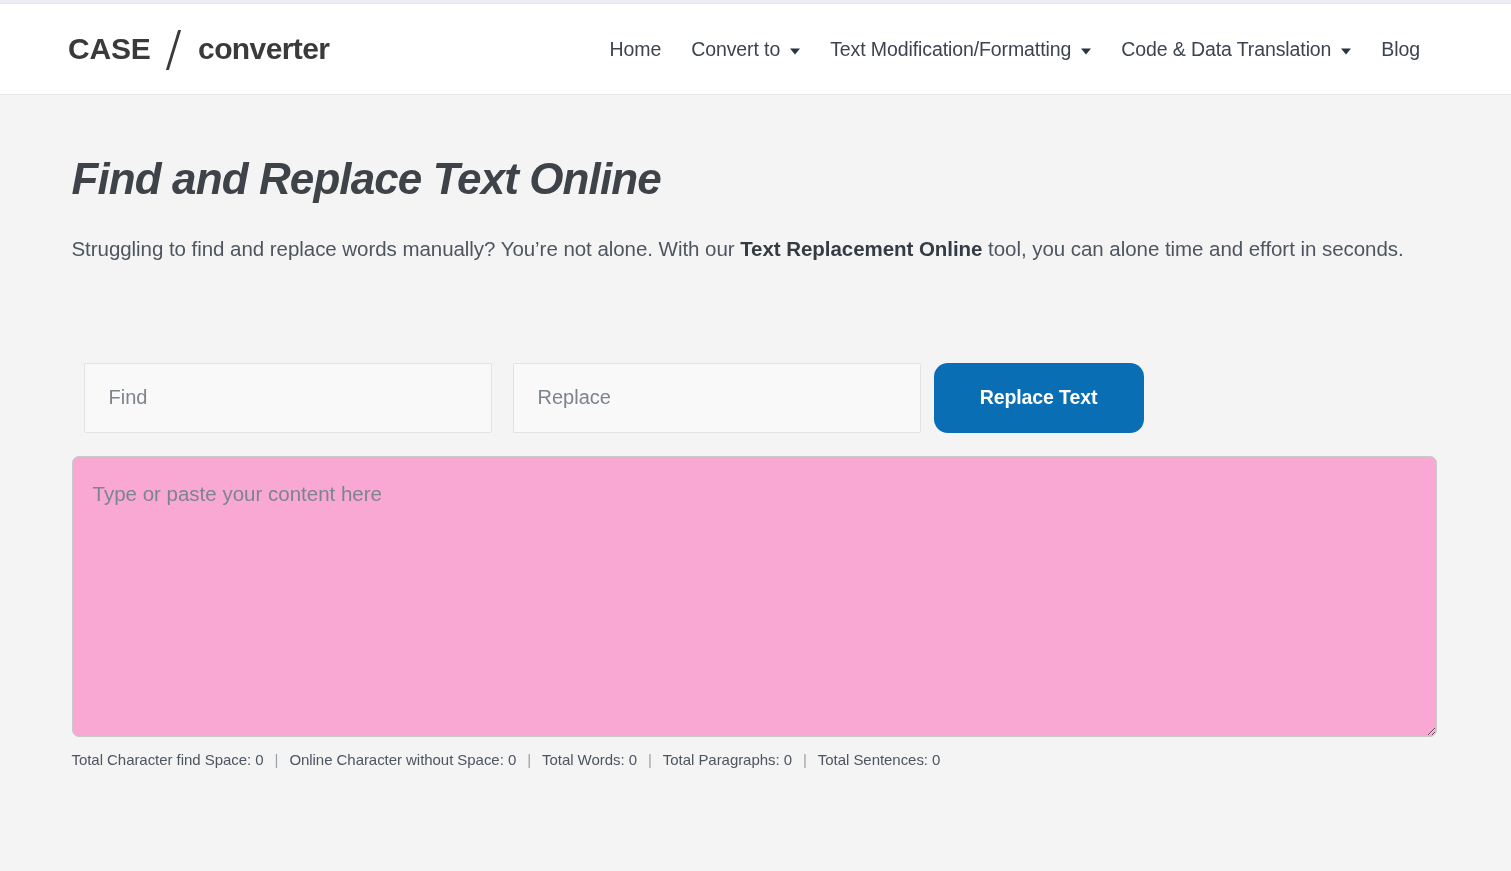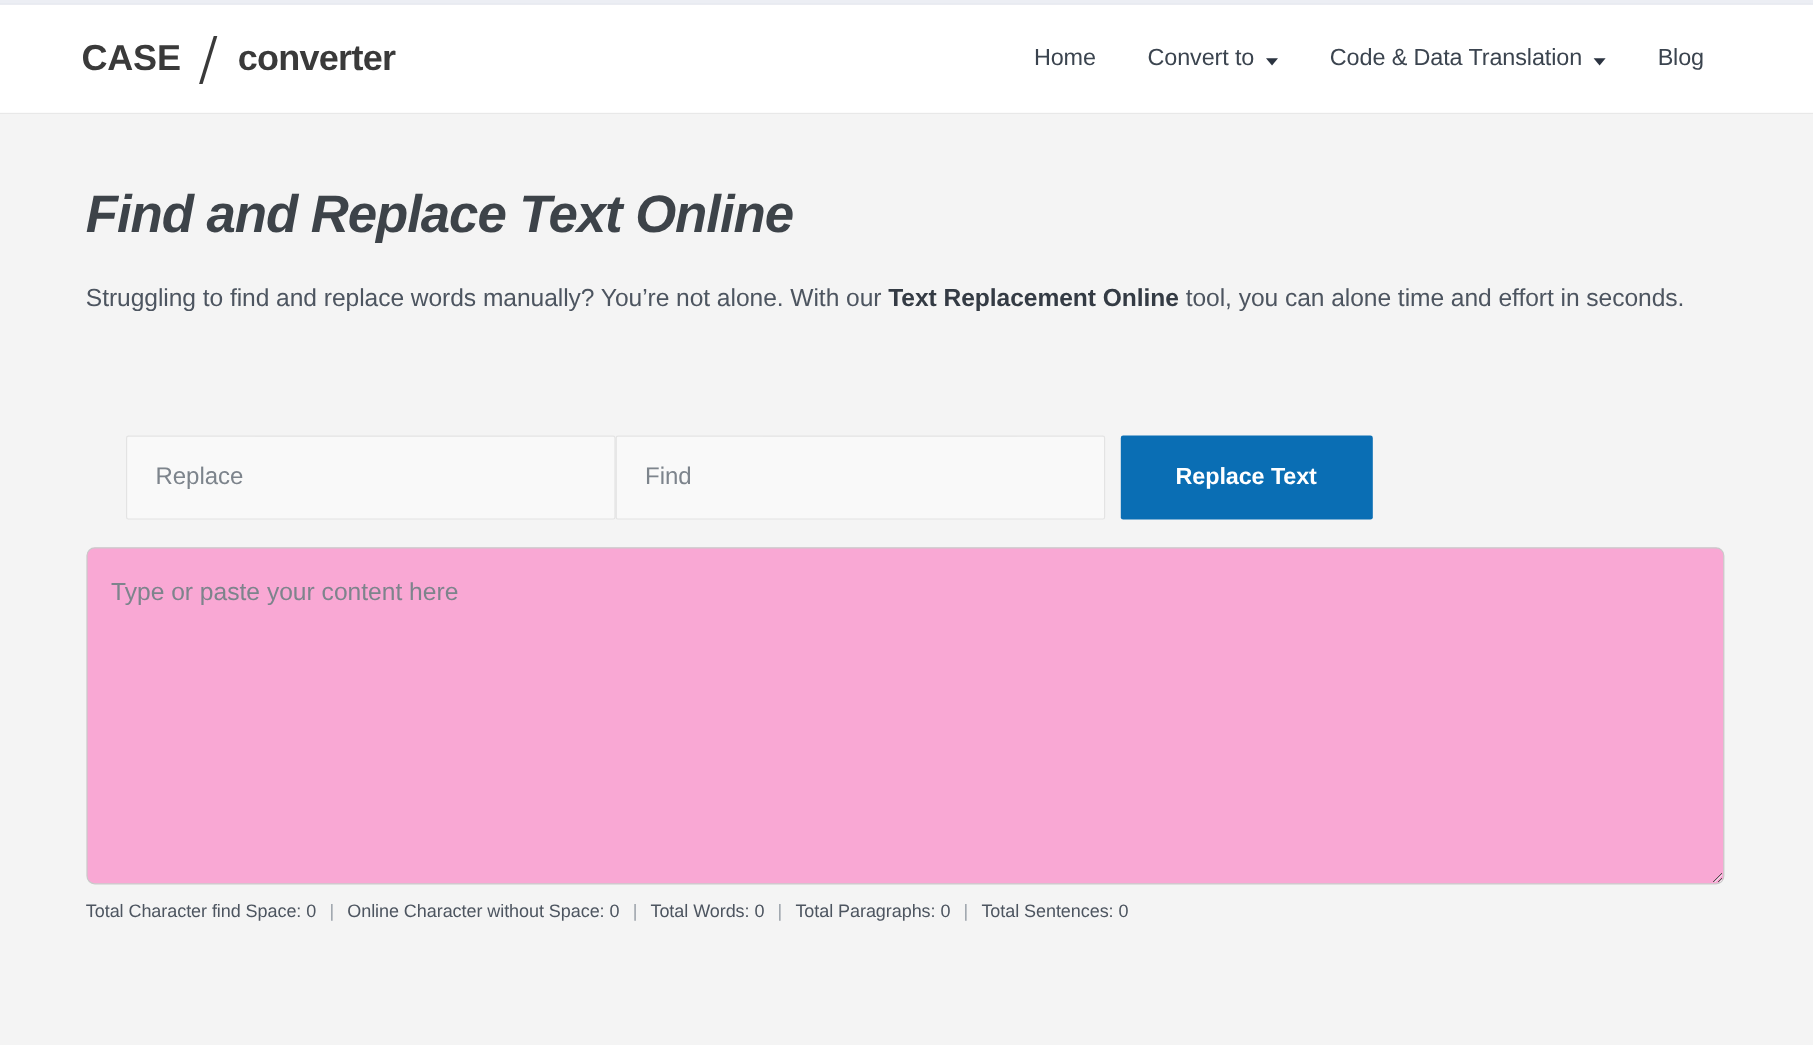--- a/index.html
+++ b/index.html
@@ -65,21 +65,21 @@
   }
   .logo .logo-converter { letter-spacing: -0.6px; text-align: center; }
 
   .main-nav {
     position: absolute;
     right: 78px;
     top: 50%;
     transform: translateY(-50%);
     display: flex;
     align-items: center;
-    gap: 17px;
+    gap: 4px;
   }
   .nav-item {
     display: flex;
     align-items: center;
     font-size: 19.5px;
     color: #3b444f;
     cursor: pointer;
     padding: 6px 13px;
     white-space: nowrap;
     letter-spacing: -0.1px;
@@ -158,21 +158,21 @@
   #find-input { width: 408px; }
   #replace-input { width: 408px; margin-left: 21px; }
 
   .replace-btn {
     margin-left: 13px;
     width: 210px;
     height: 70px;
     background: #0a6eb4;
     color: #ffffff;
     border: none;
-    border-radius: 2px;
+    border-radius: 14px;
     font-family: "Liberation Sans", sans-serif;
     font-size: 19.5px;
     font-weight: 700;
     letter-spacing: -0.1px;
     cursor: pointer;
   }
 
   
   .content-area {
     display: block;
@@ -224,41 +224,45 @@
 
   <nav class="main-nav">
     <div class="nav-item">
       <span class="nav-label">Home</span>
     </div>
     <div class="nav-item">
       <span class="nav-label">Convert to</span>
       <span class="caret-icon"></span>
     </div>
     <div class="nav-item">
+      <span class="nav-label">Text Modification/Formatting</span>
+      <span class="caret-icon"></span>
+    </div>
+    <div class="nav-item">
       <span class="nav-label">Code &amp; Data Translation</span>
       <span class="caret-icon"></span>
     </div>
     <div class="nav-item">
       <span class="nav-label">Blog</span>
     </div>
   </nav>
 </header>
 
 <main class="page">
   <div class="container">
 
     <h1 class="page-title">Find and Replace Text Online</h1>
 
     <p class="intro">
       <span>Struggling to find and replace words manually? You’re not alone. With our </span><b>Text Replacement Online</b><span> tool, you can alone time and effort in seconds.</span>
     </p>
 
     <div class="tool-row">
+      <input id="find-input" class="text-input" type="text" placeholder="Find" style="">
       <input id="replace-input" class="text-input" type="text" placeholder="Replace" style="">
-      <input id="find-input" class="text-input" type="text" placeholder="Find" style="">
       <button class="replace-btn">Replace Text</button>
     </div>
 
     <textarea class="content-area" placeholder="Type or paste your content here" style=""></textarea>
 
     <div class="stats">
       <span class="stat-item">
         <span>Total Character find Space:</span>
         <span>0</span>
       </span>

